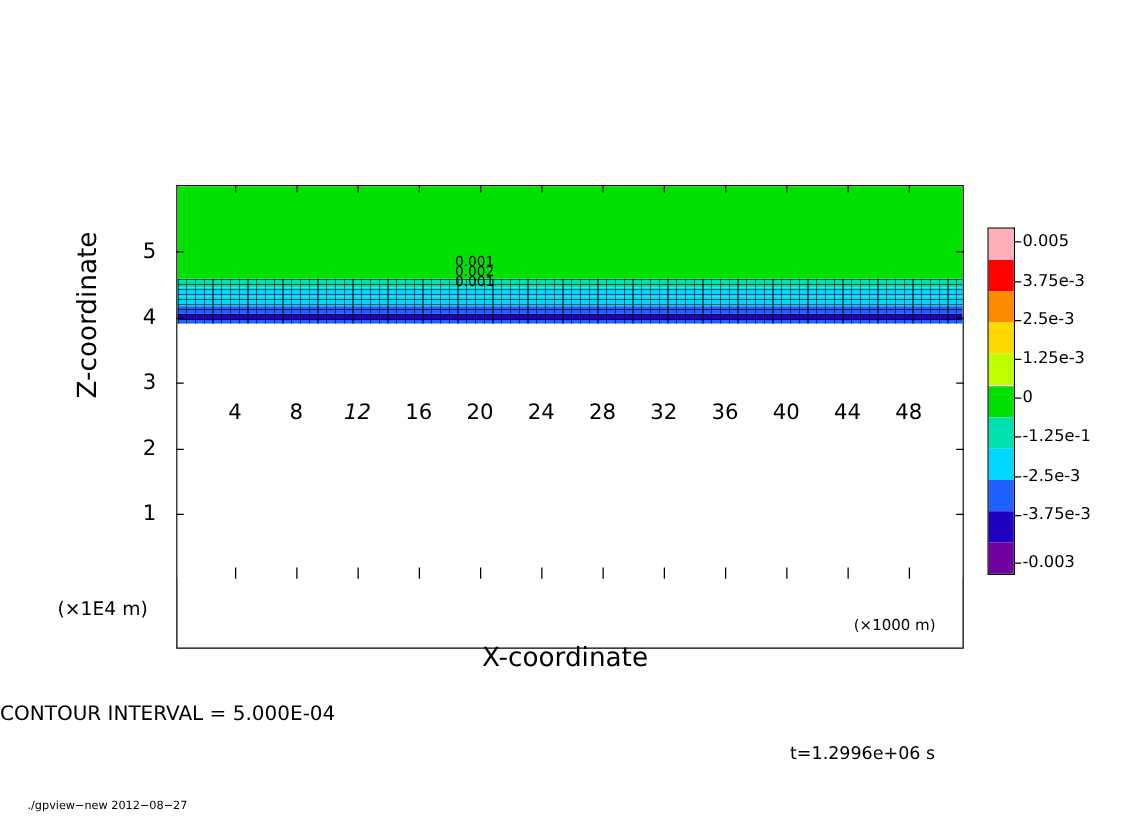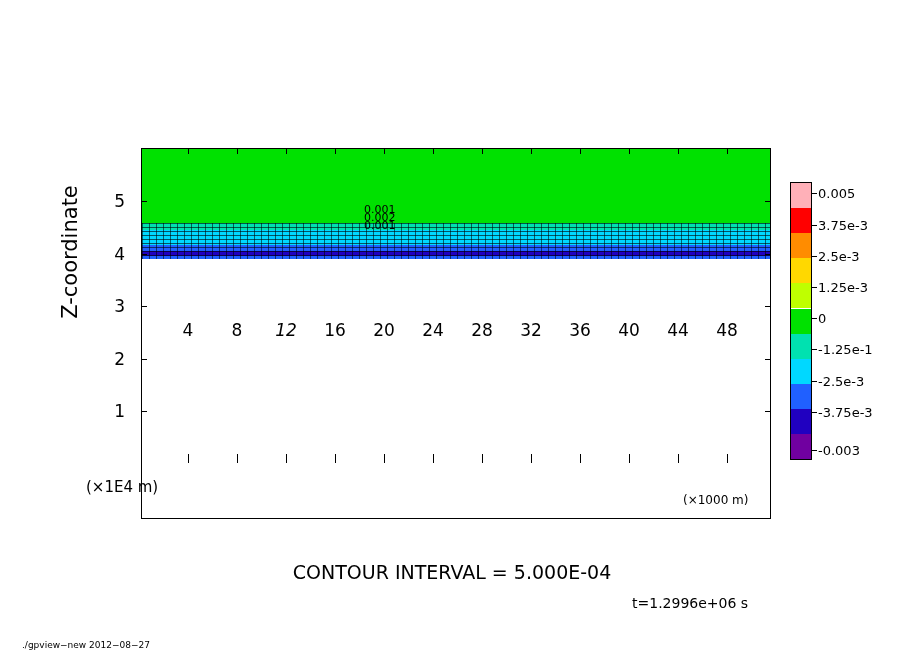--- a/index.html
+++ b/index.html
@@ -58,24 +58,24 @@
     transform: rotate(-90deg);
     transform-origin: center;
     width: 220px;
     text-align: center;
   }
   #xtitle {
     left: 0; top: 514px; width: 904px;
     text-align: center;
     font-size: 21px;
   }
-  #xunit { left: 46px; top: 478px; font-size: 15px; margin-left: 40px; }
+  #xunit { left: 46px; top: 478px; font-size: 15px; }
   #zunit { left: 683px; top: 493px; font-size: 12px; }
 
-  #contour-note { left: 0; top: 561px; width: 904px; text-align: center; font-size: 19px; }
+  #contour-note { left: 0; top: 561px; width: 904px; font-size: 16px; }
   #time-note { left: 632px; top: 595px; font-size: 14px; }
   #footer-left { left: 22px; top: 640px; font-size: 9px; }
   #footer-right { right: 18px; top: 640px; font-size: 9px; }
 
   
   #colorbar {
     position: absolute;
     left: 790px; top: 182px;
     width: 22px; height: 278px;
     border: 1px solid #000000;
@@ -182,20 +182,21 @@
     <span class="tick tick-y-left" style="top:106px;"></span>
     <span class="tick tick-y-left" style="top:53px;"></span>
     <span class="tick tick-y-right" style="top:263px;"></span>
     <span class="tick tick-y-right" style="top:211px;"></span>
     <span class="tick tick-y-right" style="top:158px;"></span>
     <span class="tick tick-y-right" style="top:106px;"></span>
     <span class="tick tick-y-right" style="top:53px;"></span>
   </div>
 
   <div class="txt" id="ytitle">Z-coordinate</div>
+  <div class="txt" id="xtitle">X-coordinate</div>
   <div class="txt" id="xunit">(×1E4 m)</div>
   <div class="txt" id="zunit">(×1000 m)</div>
 
   <div id="colorbar">
     <div class="seg" style="top:0px;height:25.1px;background:#ffb0b8;"></div>
     <div class="seg" style="top:25.1px;height:25.1px;background:#ff0000;"></div>
     <div class="seg" style="top:50.2px;height:25.1px;background:#ff8c00;"></div>
     <div class="seg" style="top:75.3px;height:25.1px;background:#ffd800;"></div>
     <div class="seg" style="top:100.4px;height:25.1px;background:#bfff00;"></div>
     <div class="seg" style="top:125.5px;height:25.1px;background:#00e100;"></div>

